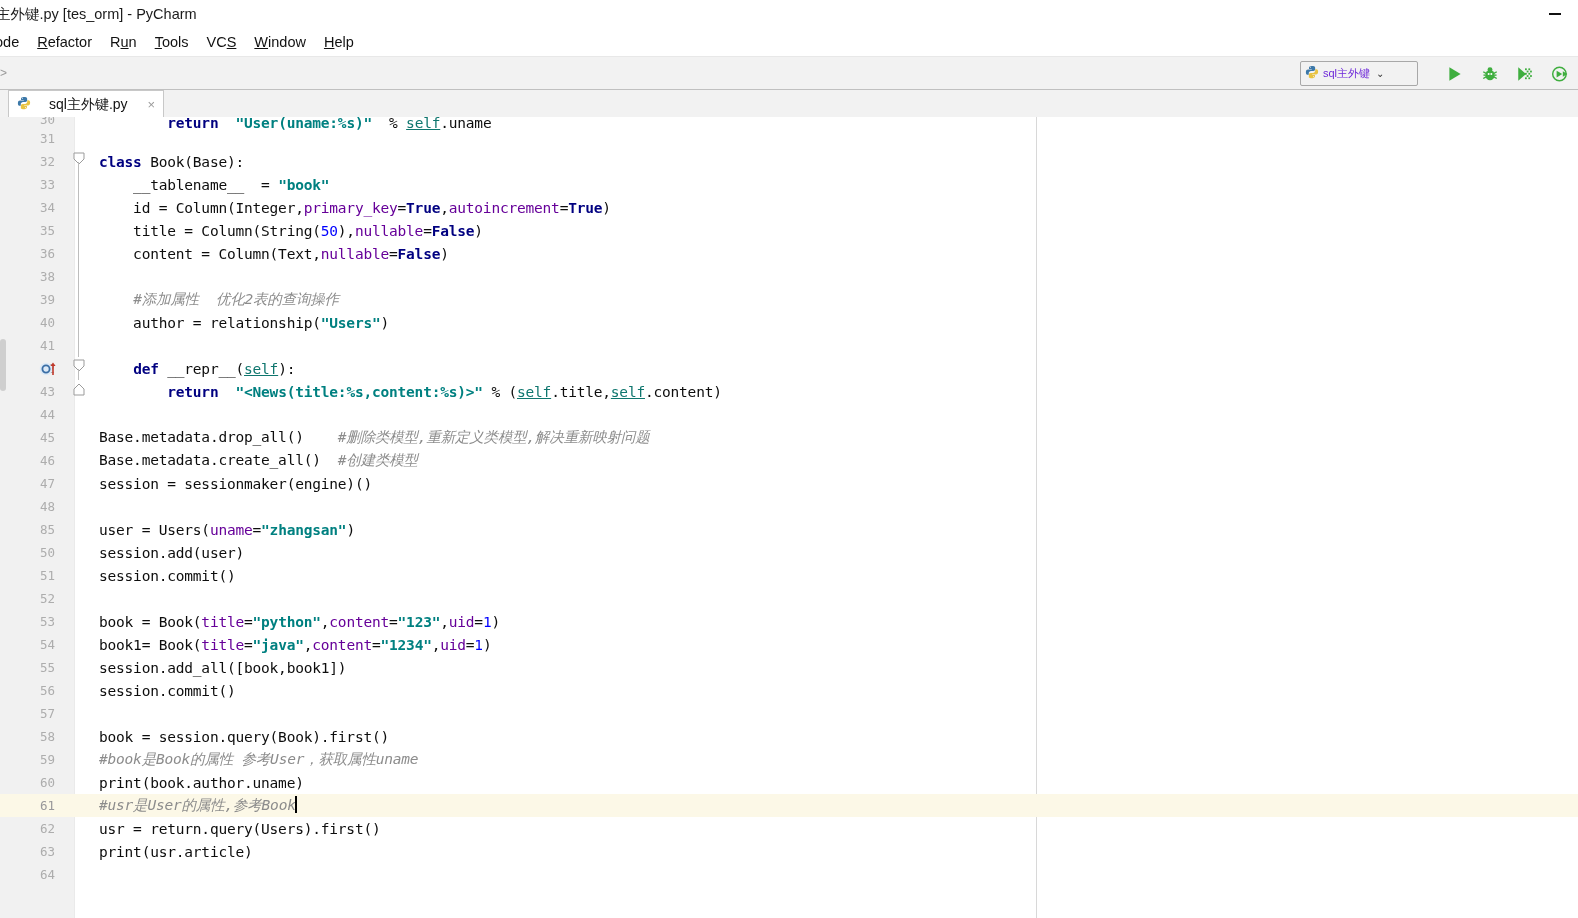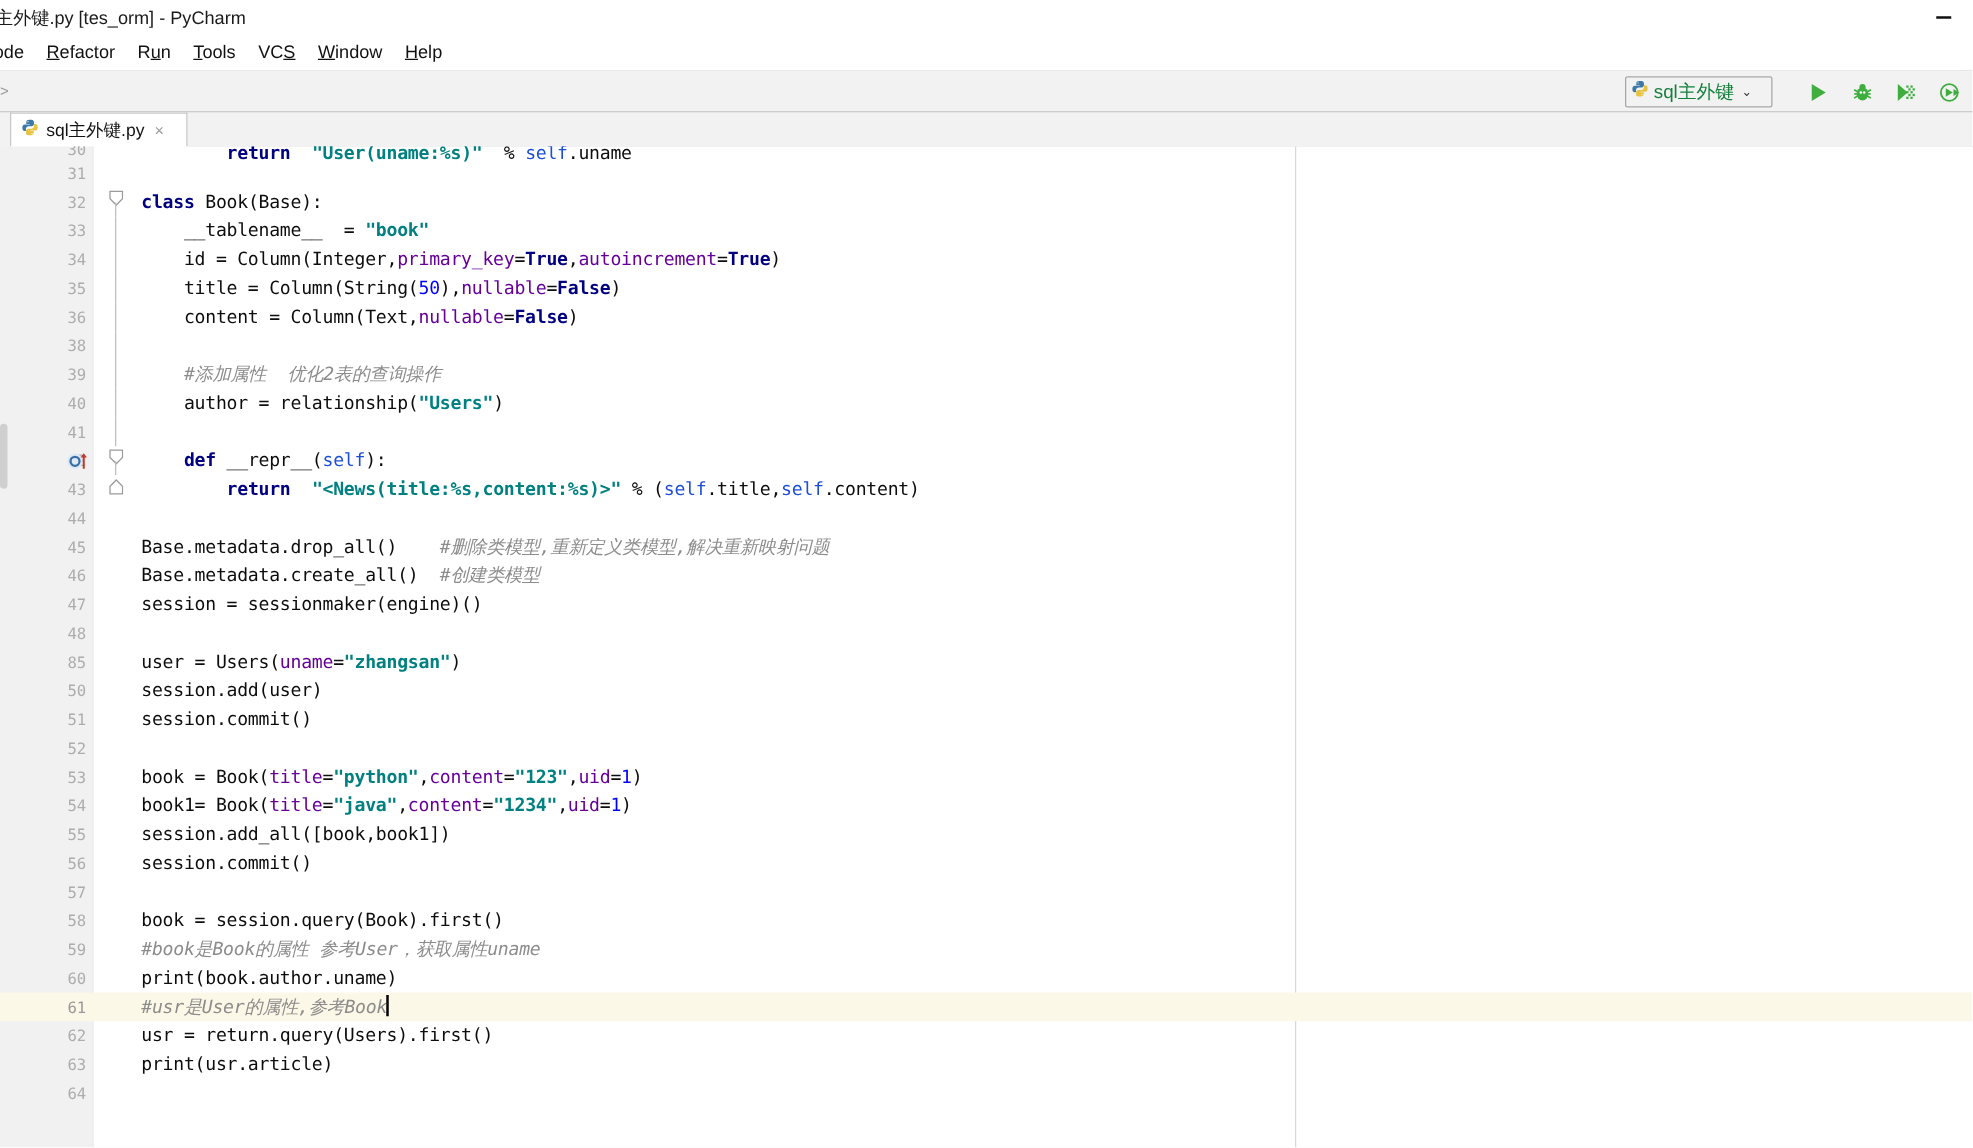--- a/index.html
+++ b/index.html
@@ -67,21 +67,21 @@
   .run-config {
     position: absolute; right: 160px; top: 4px;
     height: 25px; min-width: 118px;
     background: #f2f2f2;
     border: 1px solid #a8a8a8;
     border-radius: 2px;
     display: flex; align-items: center;
     padding: 0 5px 0 4px;
     gap: 4px;
   }
-  .run-config-label { font-size: 15px; color: #15803d; white-space: nowrap; }
+  .run-config-label { font-size: 11px; color: #6d28d9; white-space: nowrap; }
   .chev { font-size: 10px; color: #333; margin-left: 2px; }
 
   .tb-icons {
     position: absolute; right: 8px; top: 4px; height: 26px;
     display: flex; align-items: center; gap: 15px;
   }
   .tb-icon { width: 20px; height: 20px; display:flex; align-items:center; justify-content:center; }
 
   
   .tabbar {
@@ -89,22 +89,22 @@
     background: #f2f2f2;
     border-bottom: 1px solid #b5b5b5;
   }
   .tab {
     position: absolute; left: 8px; top: 0;
     height: 28px;
     background: #ffffff;
     border: 1px solid #c8c8c8;
     border-bottom: none;
     display: flex; align-items: center;
-    padding: 0 18px 0 8px;
-    gap: 6px;
+    padding: 0 8px 0 8px;
+    gap: 18px;
   }
   .tab-label { font-size: 14px; color: #111; white-space: nowrap; }
   .tab-close { font-size: 13px; color: #9b9b9b; margin-left: 2px; }
 
   
   .editor {
     position: absolute; left: 0; top: 117px; width: 1578px; height: 801px;
     background: #ffffff;
     overflow: hidden;
   }
@@ -127,21 +127,20 @@
   }
 
   .lines {
     position: absolute; left: 0; top: -6px; width: 1578px;
   }
   .line {
     position: relative;
     height: 23px;
     display: flex; align-items: center;
     white-space: pre;
-    padding-left: 14px;
   }
   .line.current { background: #fcf8e7; }
   .line.current .ln { color: #99989a; }
   .ln {
     width: 63px;
     text-align: right;
     padding-right: 8px;
     font-family: "DejaVu Sans Mono", monospace;
     font-size: 12.5px;
     color: #adadad;
@@ -161,21 +160,21 @@
     white-space: pre;
     padding-left: 4px;
   }
 
   
   .kw   { color: #000080; font-weight: bold; }
   .str  { color: #008080; font-weight: bold; }
   .num  { color: #0000ff; }
   .cmt  { color: #8c8c8c; font-style: italic; }
   .kwarg{ color: #660099; }
-  .slf  { color: #1d4ed8; }
+  .slf  { color: #0f766e; text-decoration: underline; }
   .fold-arrow {
     position: absolute; left: 10px; top: 2px;
     width: 12px; height: 14px;
   }
   .vbar {
     position: absolute; left: 15px; top: 0; width: 1px; height: 23px;
     background: #bdbdbd;
   }
   .override-icon {
     position: absolute; left: -24px; top: 4px;

